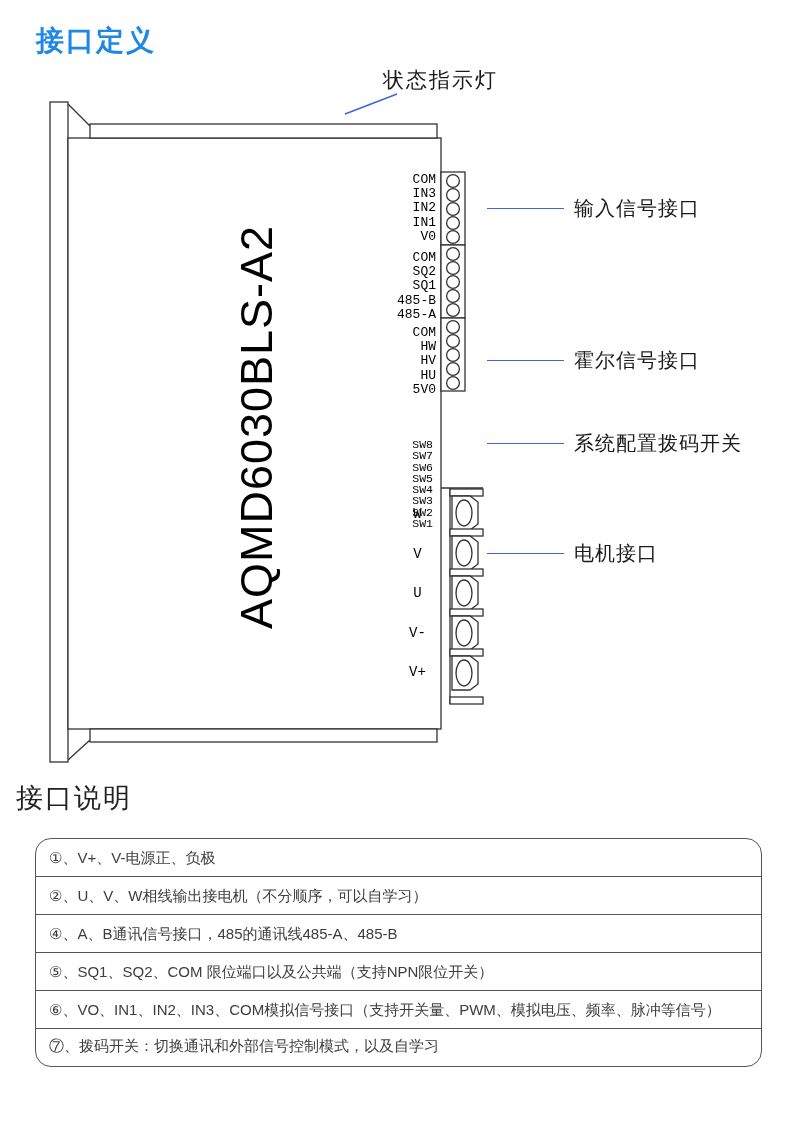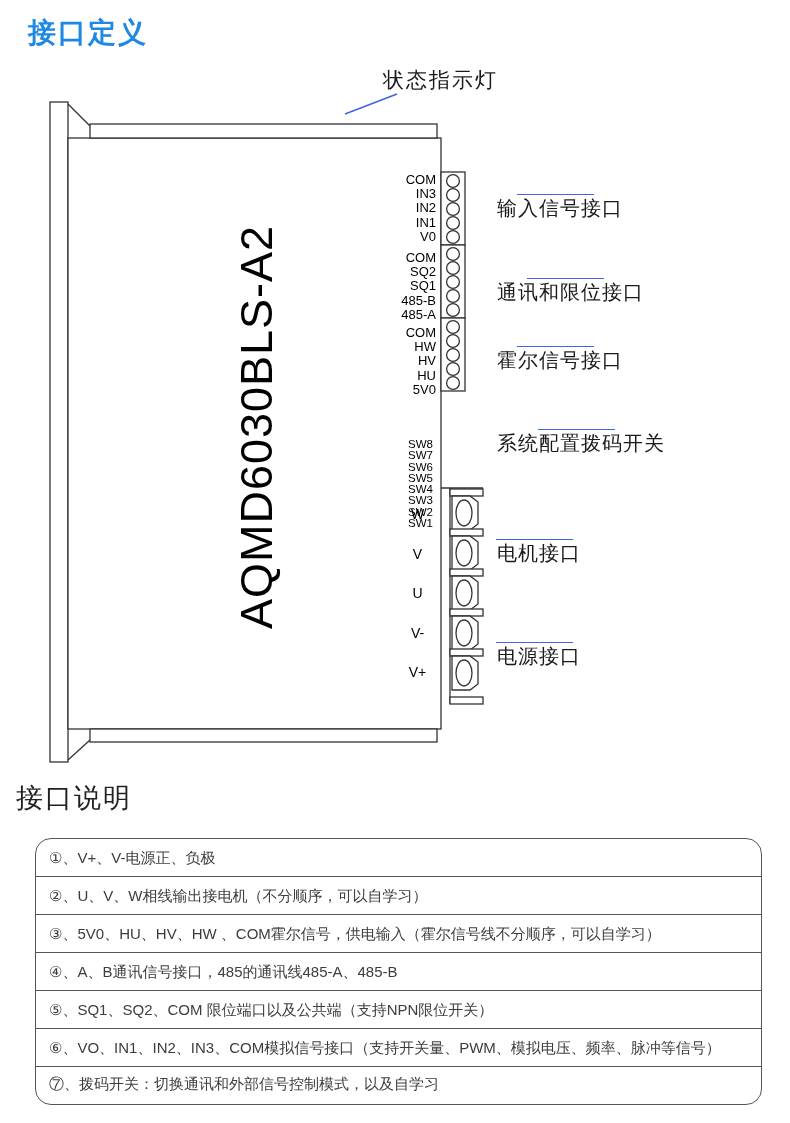--- a/index.html
+++ b/index.html
@@ -7,51 +7,51 @@
     --leader:#3f64e6;
     --ink:#1a1a1a;
     --line:#333;
   }
   html,body{margin:0;padding:0;background:#fff;}
   .page{
     position:relative;width:790px;height:1123px;background:#fff;overflow:hidden;
     font-family:"Liberation Sans",sans-serif;color:var(--ink);
   }
   .title{
-    position:absolute;left:28px;top:14px;margin:0;
+    position:absolute;left:28px;top:14px;margin:8px;
     font-size:28px;font-weight:bold;color:var(--accent);
     letter-spacing:2px;
   }
   .diagram{position:absolute;left:0;top:0;width:704px;height:775px;}
   .diagram svg{position:absolute;left:0;top:0;}
   .status-label{
     position:absolute;left:383px;top:66px;font-size:21px;
     font-family:"Liberation Serif",serif;letter-spacing:2px;
   }
   .model{
     position:absolute;left:257px;top:427px;
     transform:translate(-50%,-50%) rotate(-90deg);
     transform-origin:center;white-space:nowrap;
     font-size:45px;color:#000;letter-spacing:1px;
     font-family:"Liberation Sans",sans-serif;
   }
-  .pins{position:absolute;font-family:Liberation Sans, sans-serif;color:#000;}
+  .pins{position:absolute;font-family:Liberation Mono, monospace;color:#000;}
   .pins .pin{text-align:right;}
   .pg-input   {left:336px;top:173px;width:100px;font-size:13px;}
   .pg-input    .pin{height:14.2px;line-height:14.2px;}
   .pg-comm    {left:336px;top:251px;width:100px;font-size:13px;}
   .pg-comm     .pin{height:14.2px;line-height:14.2px;}
   .pg-hall    {left:336px;top:326px;width:100px;font-size:13px;}
   .pg-hall     .pin{height:14.2px;line-height:14.2px;}
   .pg-dip     {left:336px;top:397px;width:97px;font-size:11.5px;margin-top:42px;}
   .pg-dip      .pin{height:11.3px;line-height:11.3px;}
   .pg-power   {left:395px;top:495px;width:45px;font-size:14px;}
   .pg-power    .pin{height:39.6px;line-height:39.6px;text-align:center;}
   .callout{
-    position:absolute;left:487px;height:28px;display:flex;align-items:center;flex-direction:column;
+    position:absolute;left:487px;height:28px;display:flex;align-items:center;
   }
   .callout .cline{display:inline-block;width:77px;height:0;border-top:1.6px solid var(--leader);}
   .callout .clabel{
     margin-left:10px;font-size:20px;color:var(--ink);white-space:nowrap;
     font-family:"Liberation Serif",serif;letter-spacing:1px;
   }
   .c-input {top:194px;}
   .c-comm  {top:278px;}
   .c-hall  {top:346px;}
   .c-dip   {top:429px;}
@@ -189,47 +189,38 @@
         <div class="pin">V</div>
         <div class="pin">U</div>
         <div class="pin">V-</div>
         <div class="pin">V+</div>
       </div>
 
     <div class="callout c-input">
       <span class="cline"></span>
       <span class="clabel">输入信号接口</span>
     </div>
-    <div class="callout c-comm">
-      <span class="cline"></span>
-      <span class="clabel">通讯和限位接口</span>
-    </div>
     <div class="callout c-hall">
       <span class="cline"></span>
       <span class="clabel">霍尔信号接口</span>
     </div>
     <div class="callout c-dip">
       <span class="cline"></span>
       <span class="clabel">系统配置拨码开关</span>
     </div>
     <div class="callout c-motor">
       <span class="cline"></span>
       <span class="clabel">电机接口</span>
-    </div>
-    <div class="callout c-power">
-      <span class="cline"></span>
-      <span class="clabel">电源接口</span>
     </div>
   </div>
 
   <h2 class="section-title">接口说明</h2>
 
   <div class="itable">
       <div class="trow">①、V+、V-电源正、负极</div>
       <div class="trow">②、U、V、W相线输出接电机（不分顺序，可以自学习）</div>
-      <div class="trow">③、5V0、HU、HV、HW 、COM霍尔信号，供电输入（霍尔信号线不分顺序，可以自学习）</div>
       <div class="trow">④、A、B通讯信号接口，485的通讯线485-A、485-B</div>
       <div class="trow">⑤、SQ1、SQ2、COM 限位端口以及公共端（支持NPN限位开关）</div>
       <div class="trow">⑥、VO、IN1、IN2、IN3、COM模拟信号接口（支持开关量、PWM、模拟电压、频率、脉冲等信号）</div>
       <div class="trow">⑦、拨码开关：切换通讯和外部信号控制模式，以及自学习</div>
     </div>
 
 </div>
 
 </body></html>

